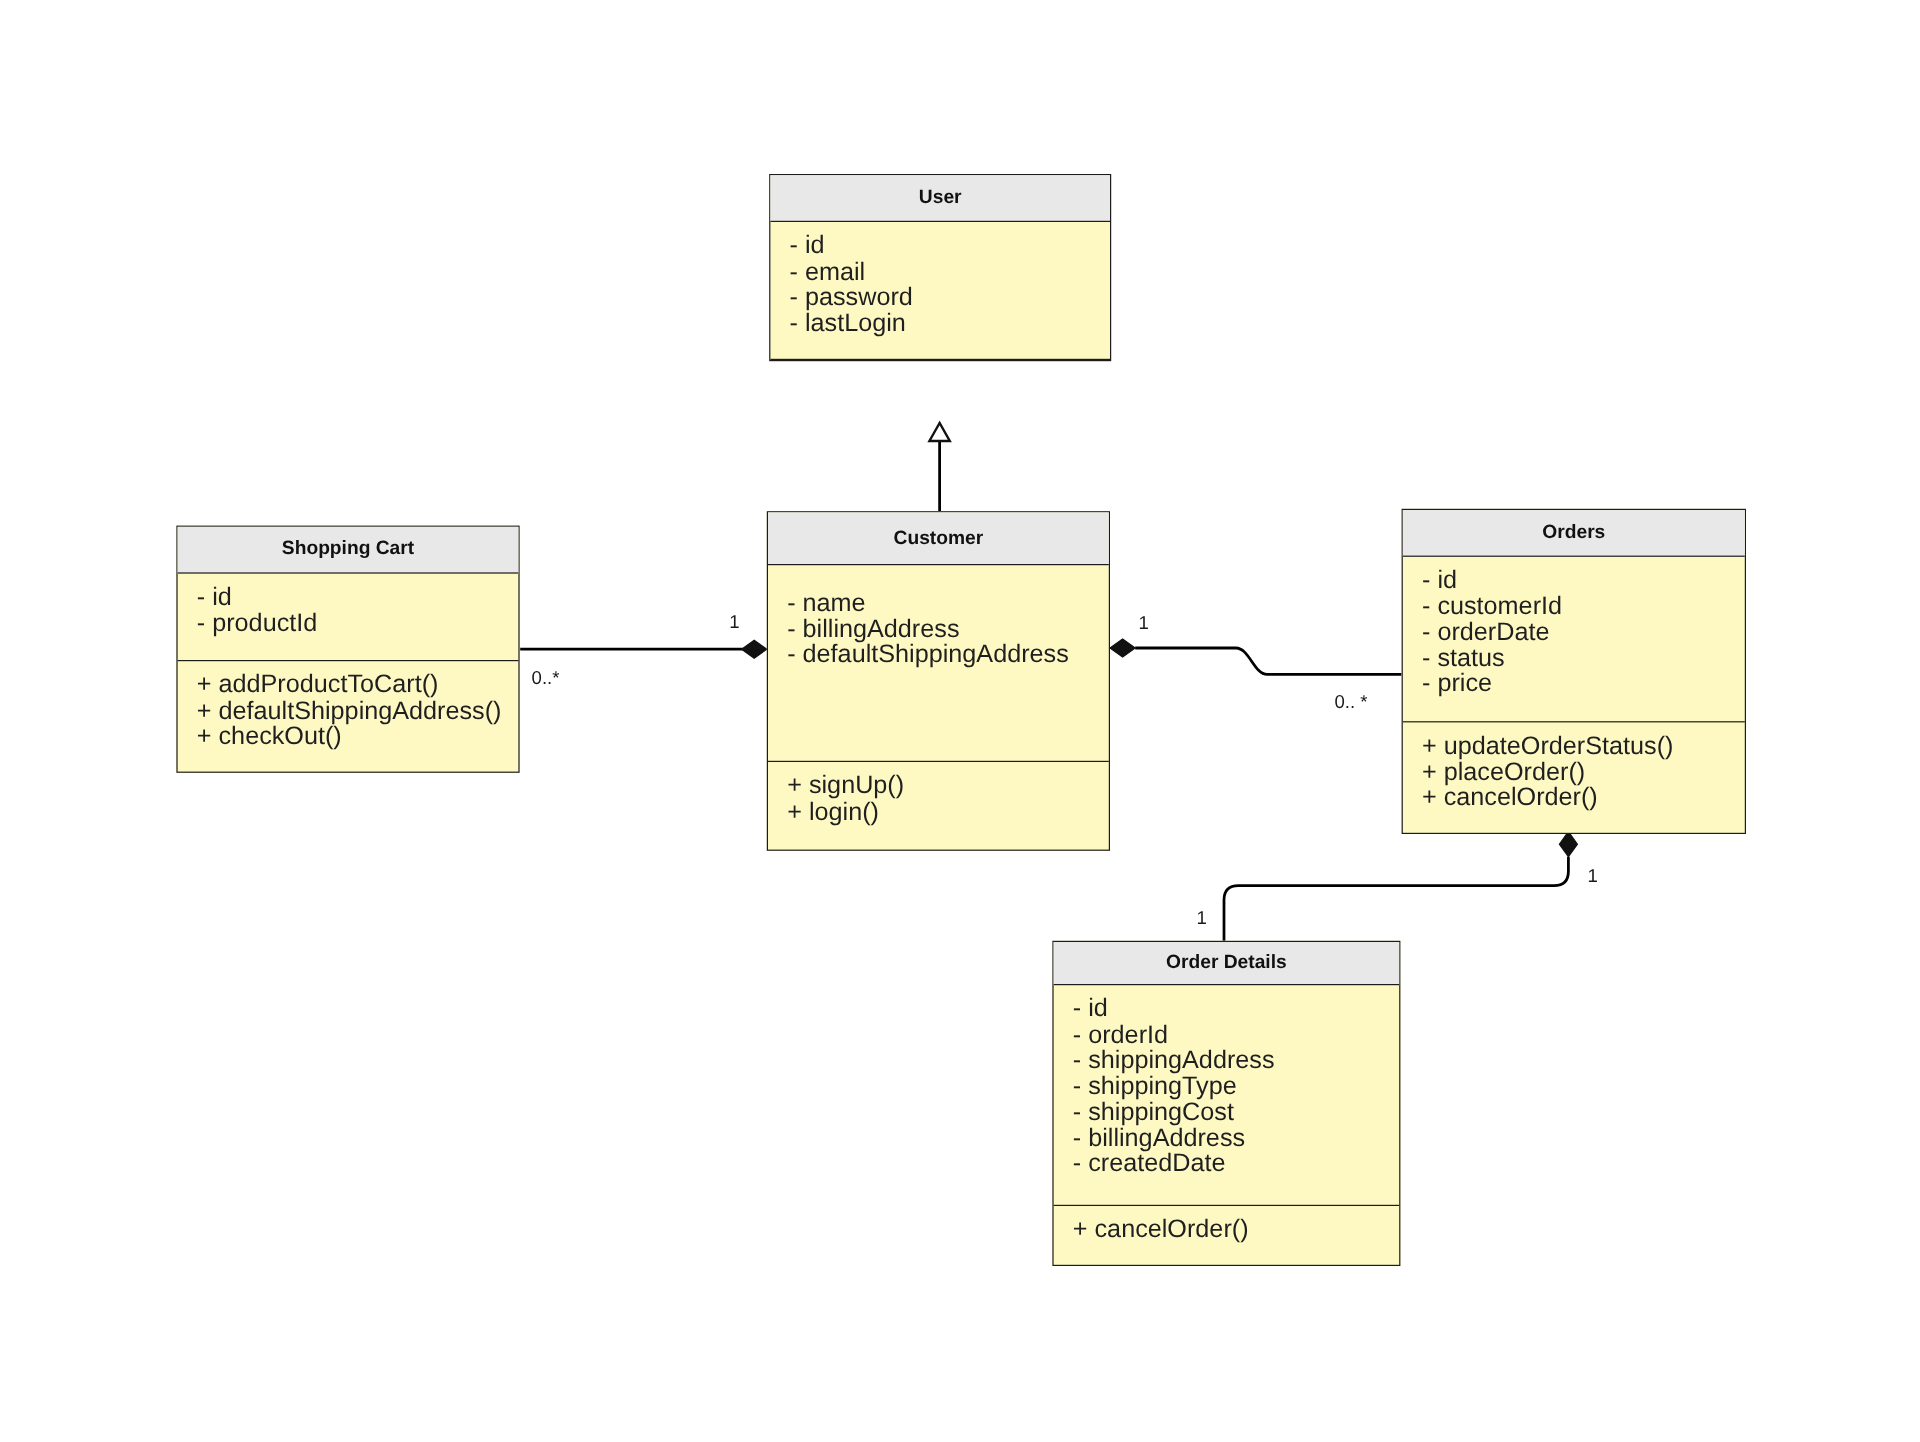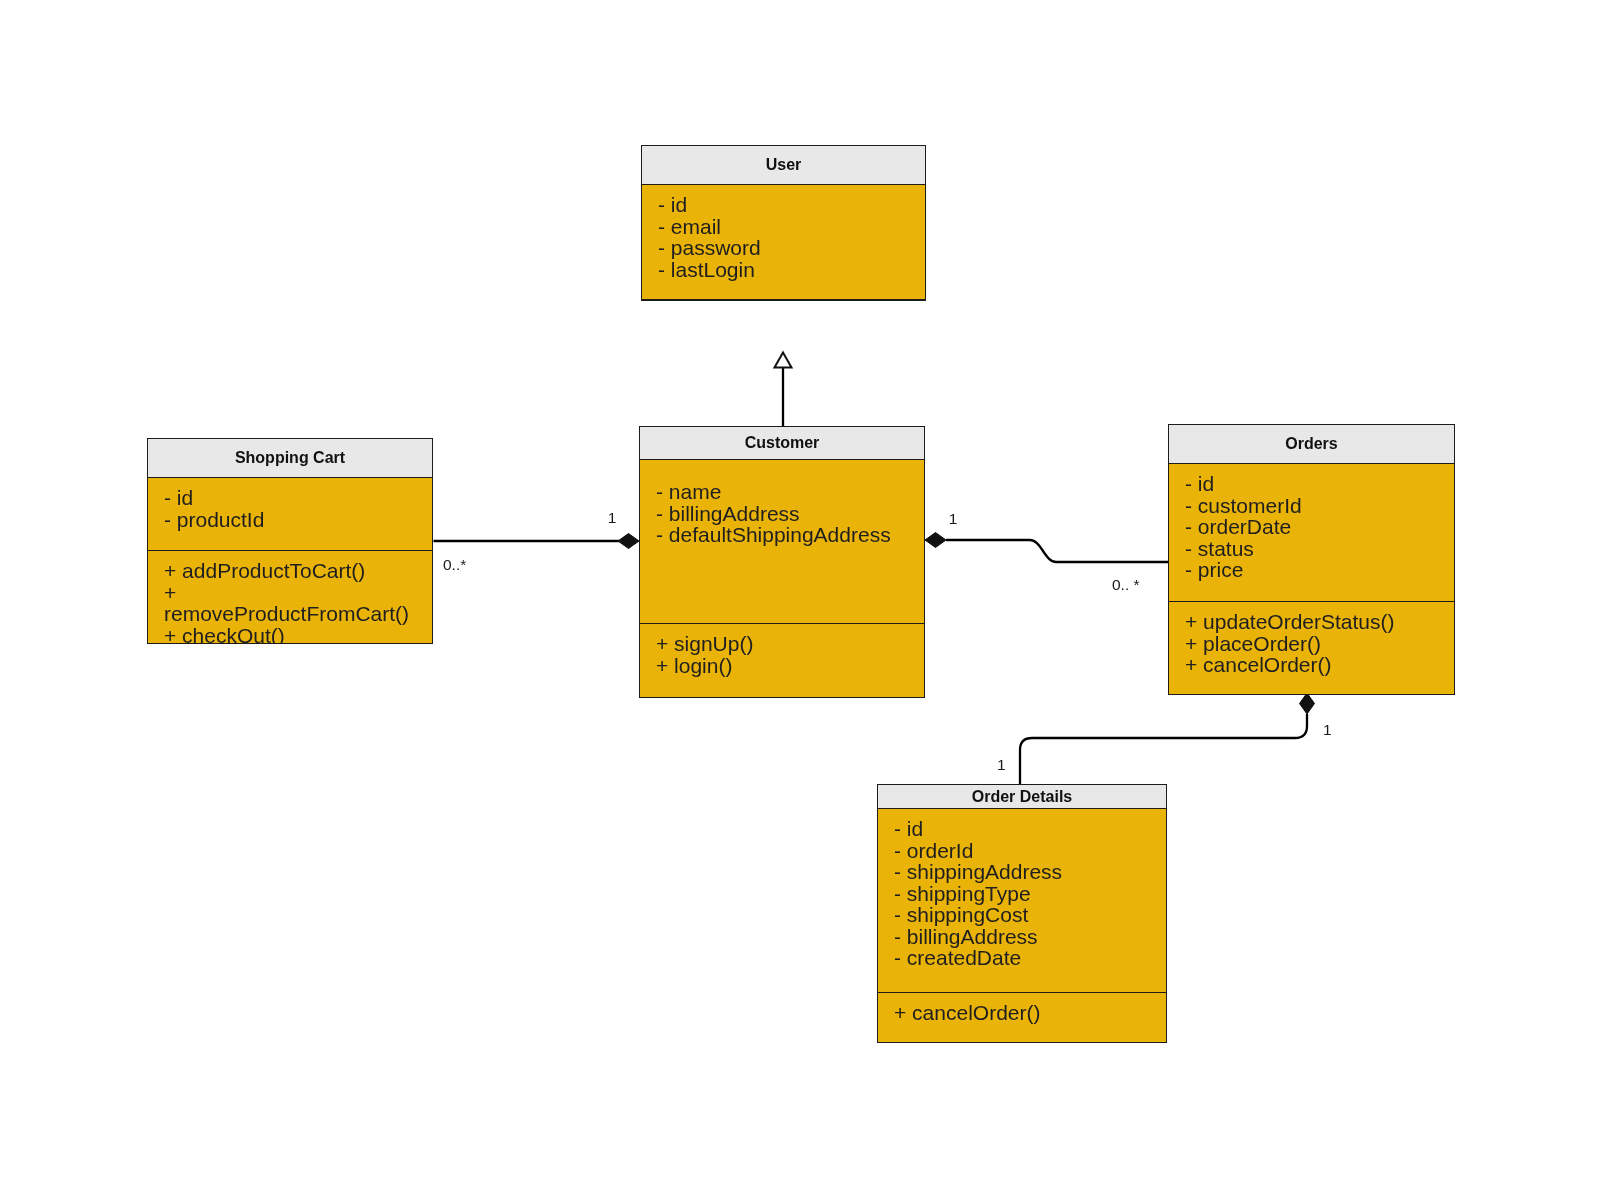--- a/index.html
+++ b/index.html
@@ -8,21 +8,21 @@
     width: 1600px; height: 1202px;
     position: relative;
     font-family: "Liberation Sans", sans-serif;
     color: #1a1a1a;
     overflow: hidden;
   }
   #canvas { position: absolute; inset: 0; width: 1600px; height: 1202px; }
 
   .uml-class {
     position: absolute;
-    background: #eab308;
+    background: #fef9c3;
     border: 1.7px solid #1c1c1c;
   }
   .uml-title {
     background: #e8e8e8;
     border-bottom: 1.6px solid #1c1c1c;
     display: flex; align-items: center; justify-content: center;
     font-weight: 700; font-size: 16px; color: #111111;
   }
   .uml-section {
     padding: 9px 10px 0 16px;
@@ -79,27 +79,27 @@
   </div>
 
   <div class="uml-class" style="left:147px; top:438px; width:286px;">
     <div class="uml-title" style="height:39px;text-align:center;">Shopping Cart</div>
     <div class="uml-section uml-attrs" style="height:73px;">
         <div class="uml-line">- id</div>
         <div class="uml-line">- productId</div>
       </div>
     <div class="uml-section" style="height:92px;">
         <div class="uml-line">+ addProductToCart()</div>
-        <div class="uml-line">+ removeProductFromCart()</div>
+        <div class="uml-line">+ defaultShippingAddress()</div>
         <div class="uml-line">+ checkOut()</div>
       </div>
   </div>
 
   <div class="uml-class" style="left:639px; top:426px; width:286px;">
-    <div class="uml-title" style="height:33px;">Customer</div>
+    <div class="uml-title" style="height:44px;">Customer</div>
     <div class="uml-section uml-attrs" style="height:152px;margin-top:12px;">
         <div class="uml-line">- name</div>
         <div class="uml-line">- billingAddress</div>
         <div class="uml-line">- defaultShippingAddress</div>
       </div>
     <div class="uml-section" style="height:73px;">
         <div class="uml-line">+ signUp()</div>
         <div class="uml-line">+ login()</div>
       </div>
   </div>
@@ -114,21 +114,21 @@
         <div class="uml-line">- price</div>
       </div>
     <div class="uml-section" style="height:92px;">
         <div class="uml-line">+ updateOrderStatus()</div>
         <div class="uml-line">+ placeOrder()</div>
         <div class="uml-line">+ cancelOrder()</div>
       </div>
   </div>
 
   <div class="uml-class" style="left:877px; top:784px; width:290px;">
-    <div class="uml-title" style="height:24px;">Order Details</div>
+    <div class="uml-title" style="height:36px;">Order Details</div>
     <div class="uml-section uml-attrs" style="height:184px;">
         <div class="uml-line">- id</div>
         <div class="uml-line">- orderId</div>
         <div class="uml-line">- shippingAddress</div>
         <div class="uml-line">- shippingType</div>
         <div class="uml-line">- shippingCost</div>
         <div class="uml-line">- billingAddress</div>
         <div class="uml-line">- createdDate</div>
       </div>
     <div class="uml-section" style="height:49px;">

